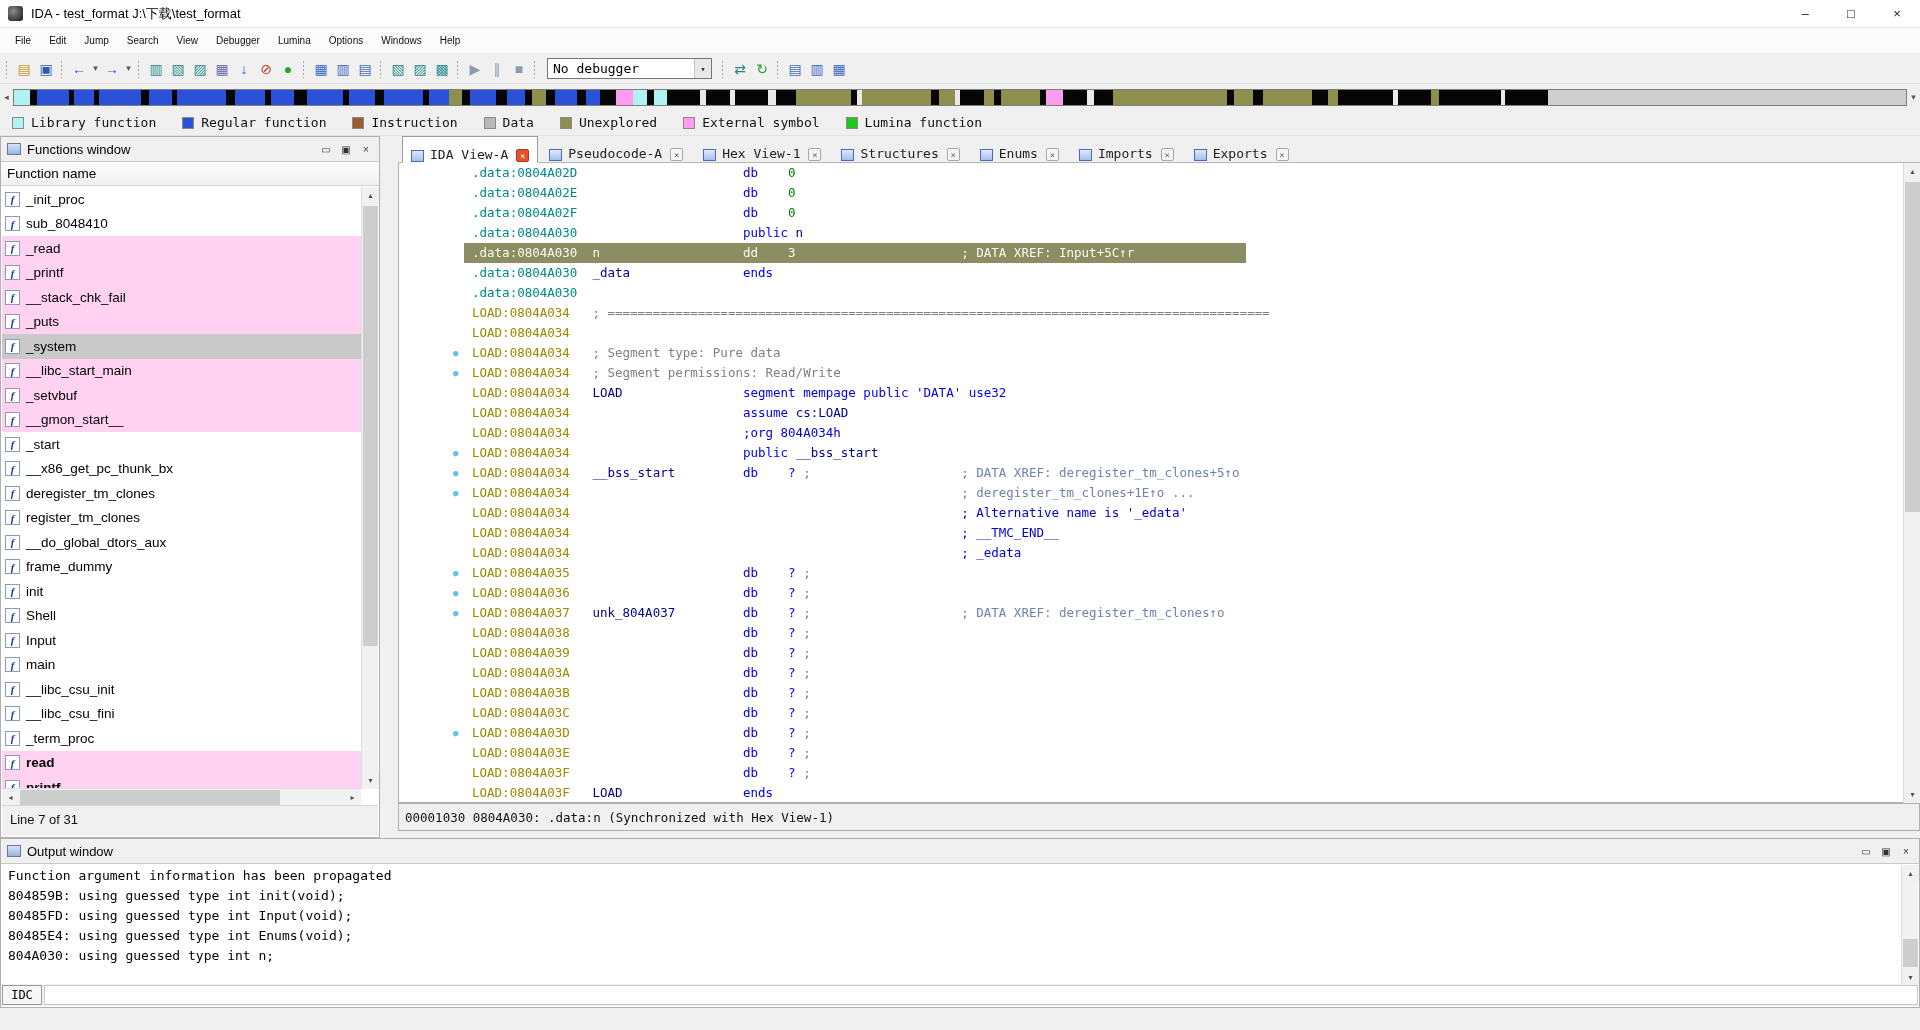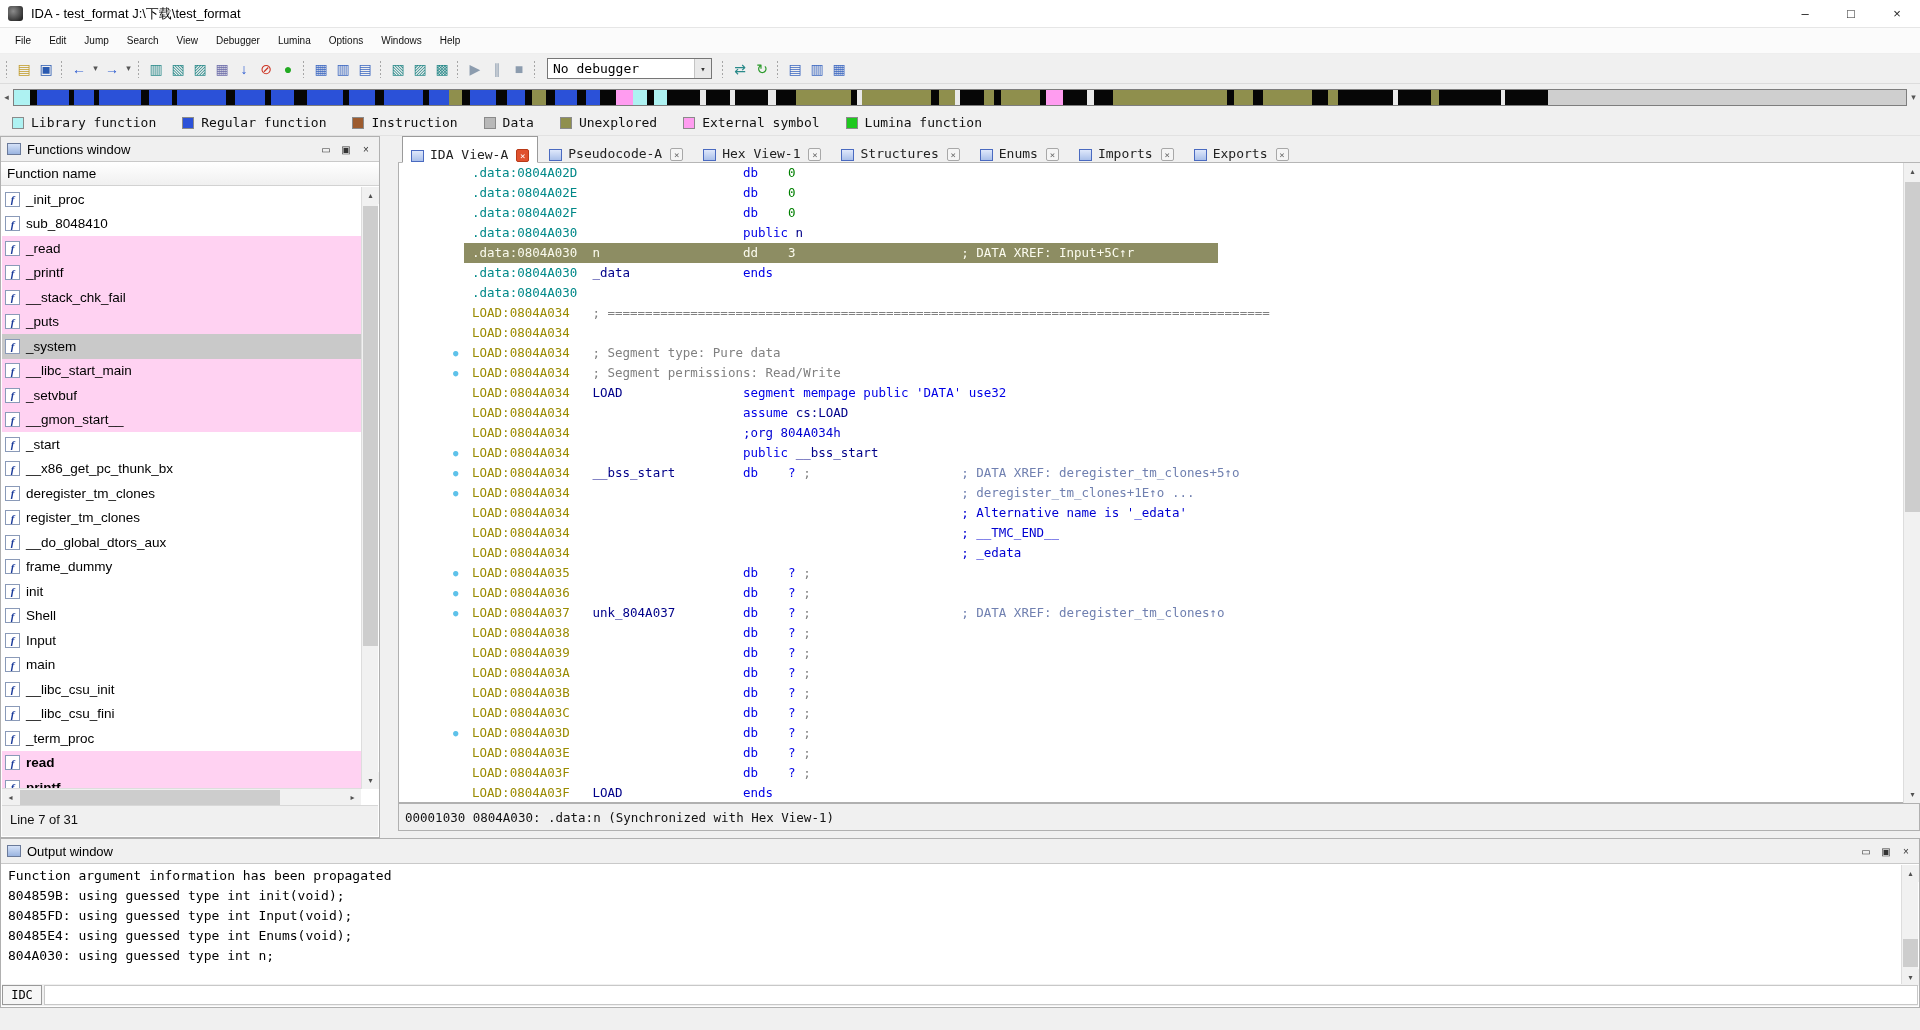--- a/index.html
+++ b/index.html
@@ -107,21 +107,21 @@
   #disasm{position:absolute;left:0;top:27px;width:1522px;height:640px;background:#fff;
     border:1px solid #b0b0b0;border-top:none;overflow:hidden;
     font-family:"DejaVu Sans Mono",monospace;font-size:12.5px;}
   .asm-line{height:20px;line-height:20px;white-space:pre;position:relative;padding-left:73px;}
   .asm-line.b::before{content:"●";position:absolute;left:54px;top:0;color:#5ec2ea;font-size:9px;}
   .bar{white-space:pre;}
   span.ad{color:#008888;} span.al{color:#9a8a00;} span.kw{color:#0000e6;}
   span.nm{color:#000089;} span.num{color:#008000;} span.cm{color:#808080;}
   span.xr{color:#7080b0;} span.cb{color:#0000d2;}
   .asm-line.hl .bar{display:inline-block;background:#8d8d63;margin-left:-8px;
-    padding-left:8px;padding-right:84px;}
+    padding-left:8px;padding-right:112px;}
   .asm-line.hl .bar span{color:#fbfbee;}
   #dv-vscroll{position:absolute;right:0;top:27px;width:17px;height:640px;background:#f1f1f1;
     border-left:1px solid #ddd;}
   #dv-vscroll .sb-thumb{top:19px;height:330px;}
   #dv-status{position:absolute;left:0;top:667px;width:1522px;height:28px;background:#f0f0f0;
     border:1px solid #b0b0b0;display:flex;align-items:center;padding-left:6px;
     font-family:"DejaVu Sans Mono",monospace;font-size:12.5px;color:#111;}
 
   
   #outputpanel{position:absolute;left:0;top:838px;width:1920px;height:170px;background:#fff;

